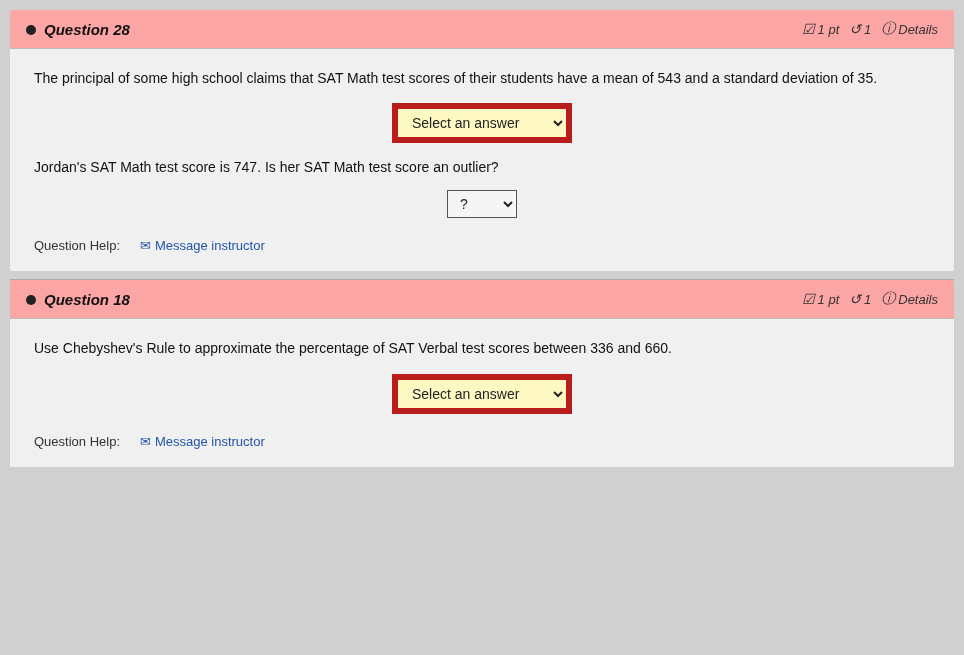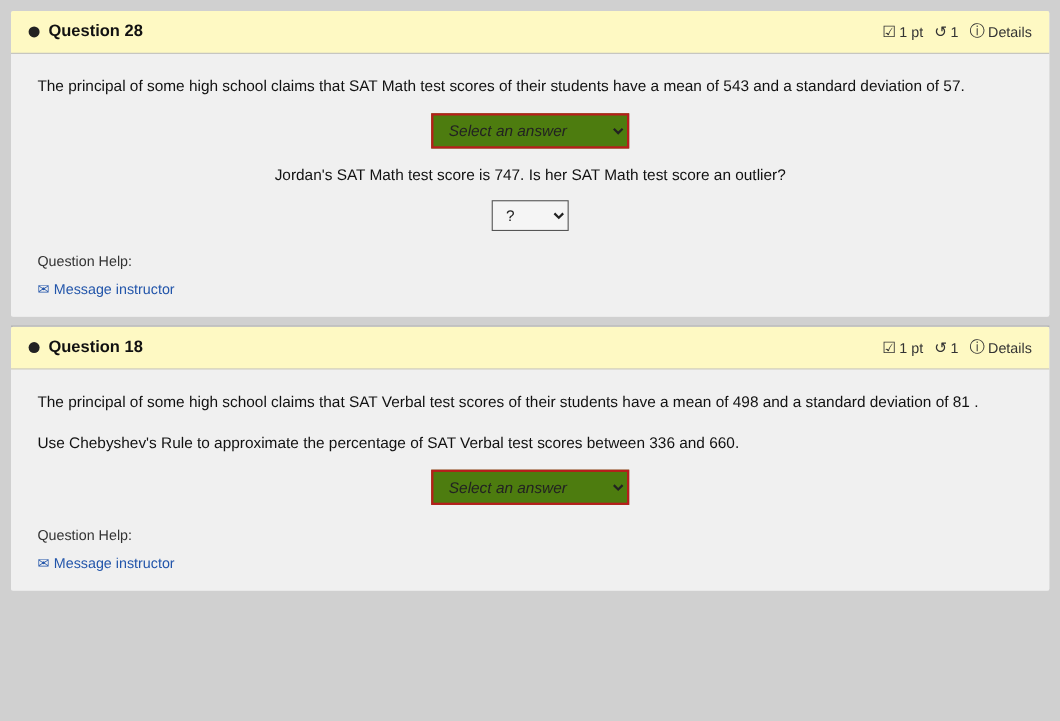--- a/index.html
+++ b/index.html
@@ -22,24 +22,25 @@
     .question-block {
       background: #e8e8e8;
       margin-bottom: 8px;
       border-radius: 2px;
       overflow: hidden;
     }
 
     .question-header {
       display: flex;
       justify-content: space-between;
-      align-items: flex-start;
+      align-items: flex-end;
       padding: 10px 16px;
-      background: #fef9c3;
+      background: #fca5a5;
       border-bottom: 1px solid #bbb;
+      font-style: italic;
     }
 
     .question-title {
       display: flex;
       align-items: center;
       gap: 8px;
       font-weight: bold;
       font-size: 15px;
       color: #111;
     }
@@ -82,62 +83,59 @@
       margin-bottom: 14px;
     }
 
     .dropdown-row {
       display: flex;
       justify-content: center;
       margin: 14px 0;
     }
 
     .answer-select {
-      border: 2px solid #b91c1c;
-      background: #4d7c0f;
+      border: 6px solid #b91c1c;
+      background: #fef9c3;
       padding: 5px 10px;
       font-size: 14px;
       color: #222;
       cursor: pointer;
       min-width: 180px;
-      font-style: italic;
     }
 
     .sub-question {
       font-size: 14px;
       color: #111;
       line-height: 1.5;
       margin-bottom: 12px;
-      text-align: center;
     }
 
     .small-dropdown-row {
       display: flex;
       justify-content: center;
       margin: 8px 0 14px 0;
     }
 
     .small-select {
       border: 1px solid #555;
       background: #f5f5f5;
       padding: 4px 8px;
       font-size: 14px;
       color: #222;
       cursor: pointer;
       width: 70px;
     }
 
     .question-help {
       display: flex;
-      align-items: flex-start;
-      gap: 10px;
+      align-items: center;
+      gap: 20px;
       font-size: 13px;
       color: #333;
       padding: 6px 0 4px 0;
-      flex-direction: column;
     }
 
     .message-link {
       color: #2255aa;
       text-decoration: none;
       font-size: 13px;
       display: flex;
       align-items: center;
       gap: 4px;
     }
@@ -173,21 +171,21 @@
           <span>1</span>
         </span>
         <span class="meta-item">
           <span class="meta-icon">ⓘ</span>
           <span>Details</span>
         </span>
       </div>
     </div>
 
     <div class="question-body">
-      <p class="question-text">The principal of some high school claims that SAT Math test scores of their students have a mean of 543 and a standard deviation of 57.</p>
+      <p class="question-text">The principal of some high school claims that SAT Math test scores of their students have a mean of 543 and a standard deviation of 35.</p>
 
       <div class="dropdown-row">
         <select class="answer-select">
           <option>Select an answer</option>
         </select>
       </div>
 
       <p class="sub-question">Jordan's SAT Math test score is 747. Is her SAT Math test score an outlier?</p>
 
       <div class="small-dropdown-row">
@@ -224,21 +222,20 @@
           <span>1</span>
         </span>
         <span class="meta-item">
           <span class="meta-icon">ⓘ</span>
           <span>Details</span>
         </span>
       </div>
     </div>
 
     <div class="question-body">
-      <p class="question-text">The principal of some high school claims that SAT Verbal test scores of their students have a mean of 498 and a standard deviation of 81 .</p>
       <p class="question-text">Use Chebyshev's Rule to approximate the percentage of SAT Verbal test scores between 336 and 660.</p>
 
       <div class="dropdown-row">
         <select class="answer-select">
           <option>Select an answer</option>
         </select>
       </div>
 
       <div class="question-help">
         <span>Question Help:</span>

